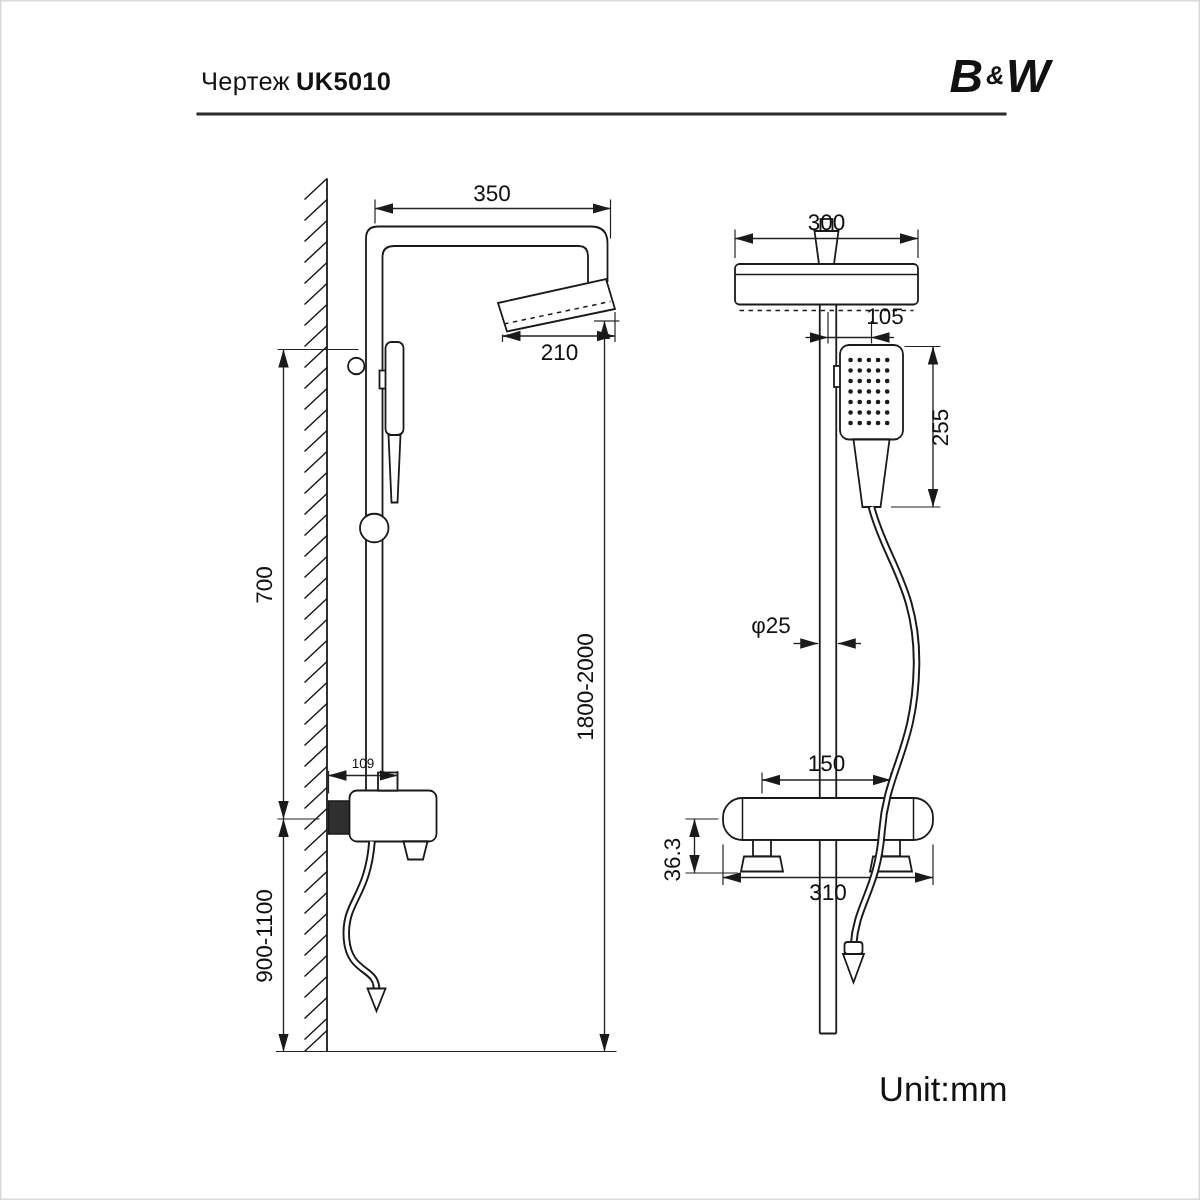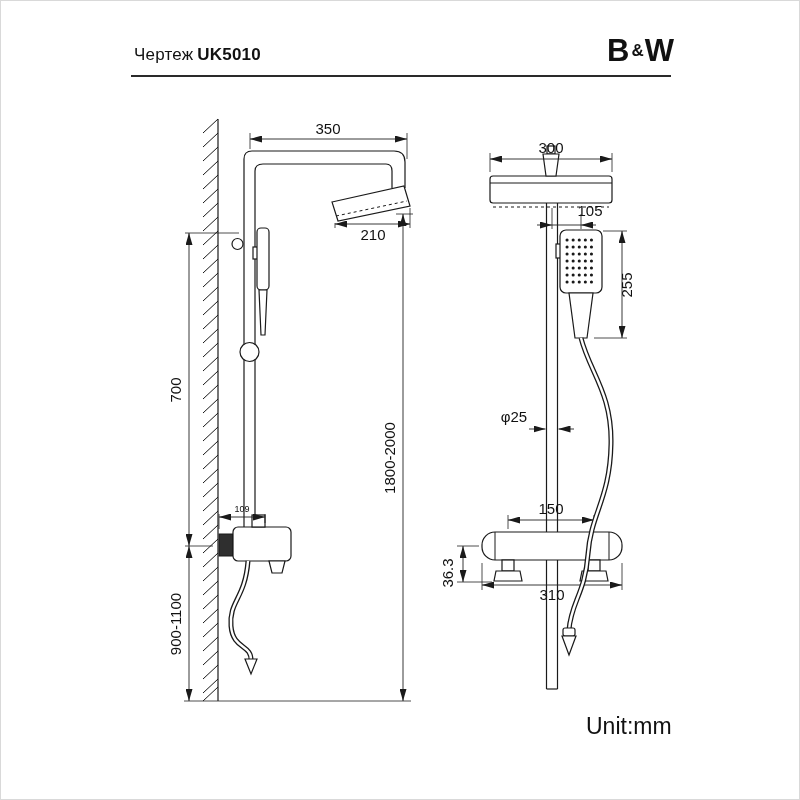--- a/index.html
+++ b/index.html
@@ -3,21 +3,21 @@
 <meta charset="utf-8">
 <style>
   html,body{margin:0;padding:0;background:#fff;}
   .page{
     position:relative;width:800px;height:800px;background:#fff;
     box-sizing:border-box;border:1px solid #d9d9d9;overflow:hidden;
     font-family:"Liberation Sans",sans-serif;color:#111;
   }
   .doc-title{position:absolute;left:133px;top:44px;font-size:17px;letter-spacing:.2px;}
   .doc-title b{margin-left:4px;}
-  .brand{position:absolute;left:606px;top:32px;white-space:nowrap;}
+  .brand{position:absolute;left:632px;top:32px;white-space:nowrap;font-style:italic;}
   .brand-big{font-size:31px;font-weight:bold;letter-spacing:1px;}
   .brand-amp{font-size:17px;font-weight:600;position:relative;top:-5px;padding:0 1px;}
   .header-rule{position:absolute;left:130px;top:74px;width:540px;height:2px;background:#2a2a2a;}
   .unit-label{position:absolute;left:585px;top:712px;font-size:23px;}
   svg.drawing{position:absolute;left:0;top:0;}
   .ln{stroke:#1a1a1a;stroke-width:1.2;fill:none;}
   .lnf{stroke:#1a1a1a;stroke-width:1.2;fill:#fff;}
   .thin{stroke:#1a1a1a;stroke-width:1;fill:none;}
   .dash{stroke:#1a1a1a;stroke-width:1;fill:none;stroke-dasharray:3 3;}
   .dim{stroke:#222;stroke-width:.9;fill:none;}

